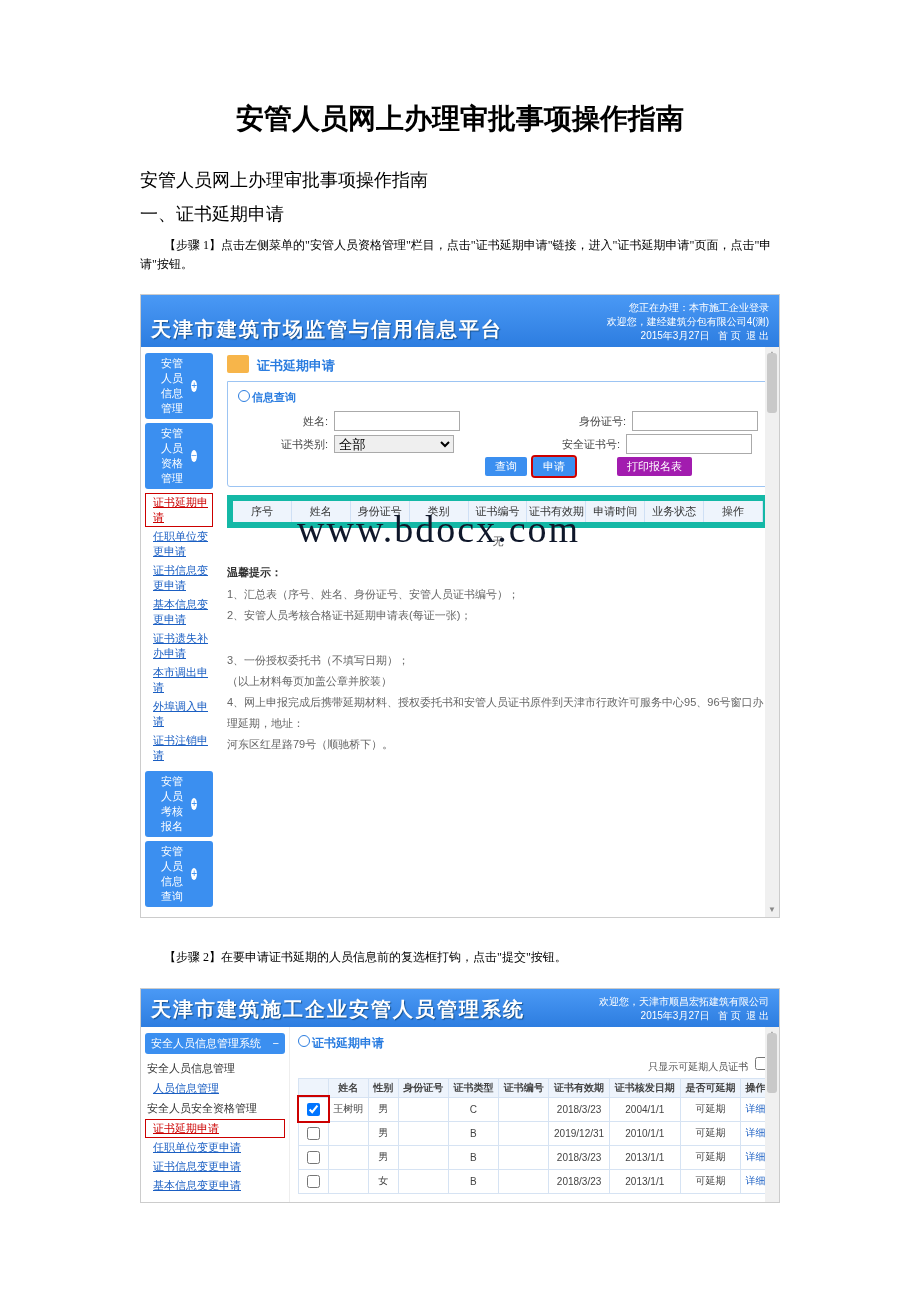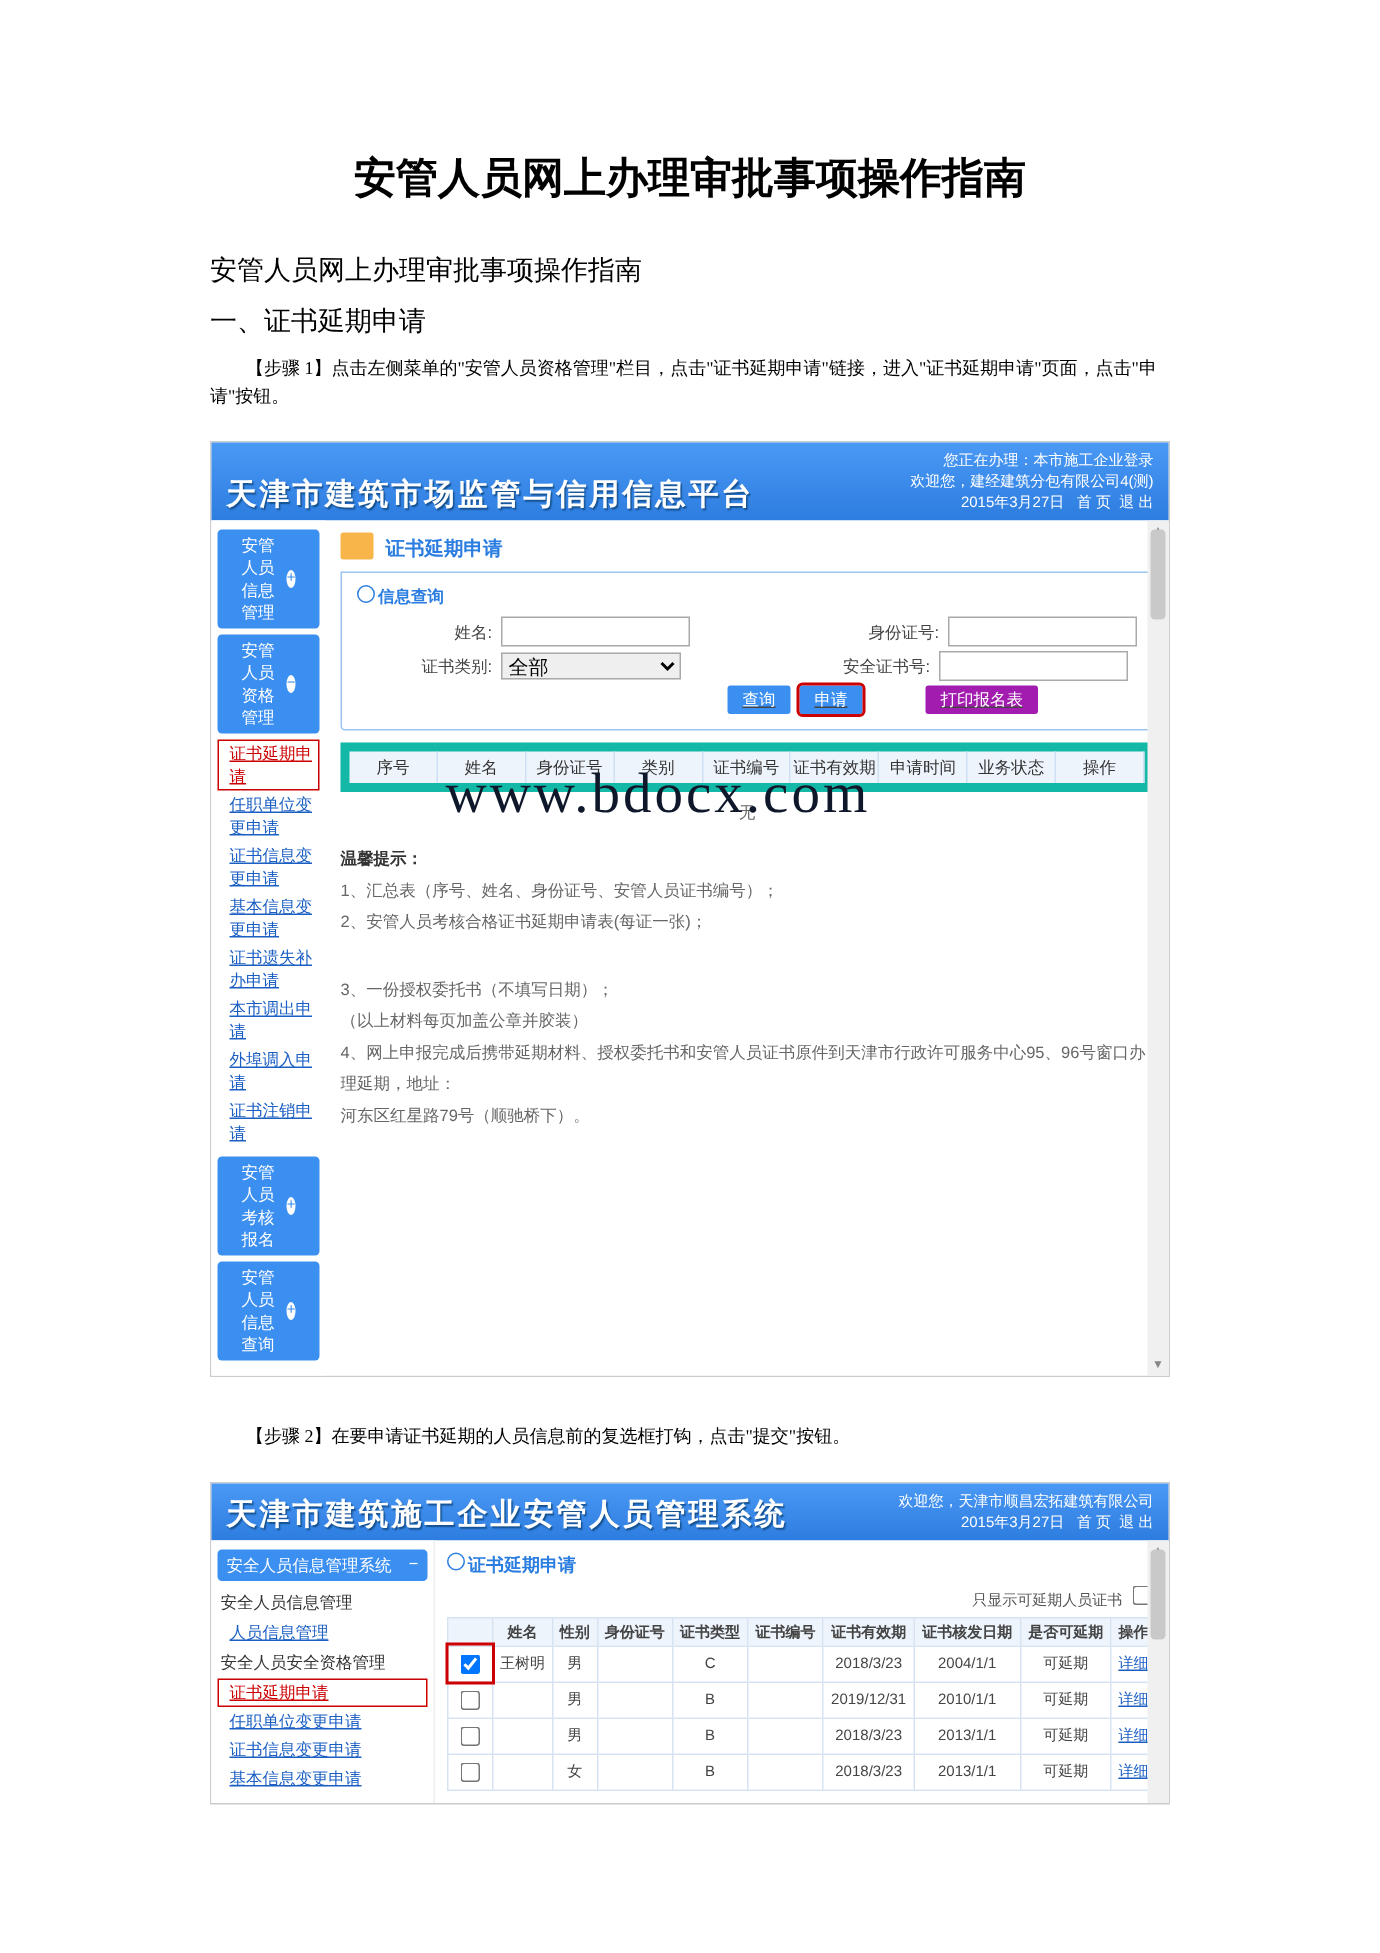--- a/index.html
+++ b/index.html
@@ -145,21 +145,21 @@
   .ss2-navhead{background:#3b8ff0;color:#fff;font-size:11px;padding:3px 6px;border-radius:3px;margin-bottom:4px;display:flex;justify-content:space-between;align-items:center;}
   .ss2-cat{color:#333;font-size:11px;padding:3px 2px;}
   .ss2-sidelink{color:#1b5fc3;font-size:11px;padding:2px 4px 2px 8px;text-decoration:underline;display:block;}
   .ss2-sidelink.active{color:#c00;border:1px solid #c00;padding:1px 3px 1px 7px;}
   .ss2-main{flex:1;padding:6px 8px 8px;}
   .ss2-pagetitle{color:#2b7de0;font-size:12px;font-weight:bold;padding:2px 0 6px 14px;position:relative;}
   .ss2-pagetitle::before{content:"";position:absolute;left:0;top:2px;width:10px;height:10px;border:1px solid #2b7de0;border-radius:50%;}
   table.ss2-table{width:100%;border-collapse:collapse;font-size:10px;}
   .ss2-table th,.ss2-table td{border:1px solid #d6e3f3;padding:2px 4px;text-align:center;color:#444;white-space:nowrap;}
   .ss2-table th{background:#eef4fc;}
-  .ss2-detail{color:#1b5fc3;text-decoration:underline;cursor:pointer;}
+  .ss2-detail{color:#1b5fc3;cursor:pointer;}
   .scrollbar{position:absolute;right:0;top:0;bottom:0;width:14px;background:#f0f0f0;}
   .scrollbar .thumb{position:absolute;left:2px;right:2px;top:6px;height:60px;background:#c9c9c9;border-radius:3px;}
   .scrollbar .arr{position:absolute;left:0;right:0;height:14px;text-align:center;font-size:8px;color:#888;line-height:14px;}
   .scrollbar .arr.top{top:0;}
   .scrollbar .arr.bot{bottom:0;}
 </style>
 </head>
 <body>
 
 <div class="doc-title">安管人员网上办理审批事项操作指南</div>
@@ -218,21 +218,21 @@
             <input type="text" style="">
             <span class="lbl2">身份证号:</span>
             <input type="text" style="">
           </div>
           <div class="row">
             <span class="lbl">证书类别:</span>
             <select><option>全部</option></select>
             <span class="lbl2">安全证书号:</span>
             <input type="text" style="">
           </div>
-          <div class="row" style="justify-content:center;margin-left:-30px;text-decoration:underline;">
+          <div class="row" style="justify-content:center;margin-left:-30px;">
             <span style="flex:1"></span>
             <button class="ss1-btn">查询</button>
             <button class="ss1-btn red">申请</button>
             <span style="width:30px"></span>
             <button class="ss1-btn" style="background:#a21caf">打印报名表</button>
             <span style="width:60px"></span>
           </div>
         </div>
       </div>
       <div class="ss1-thead">

